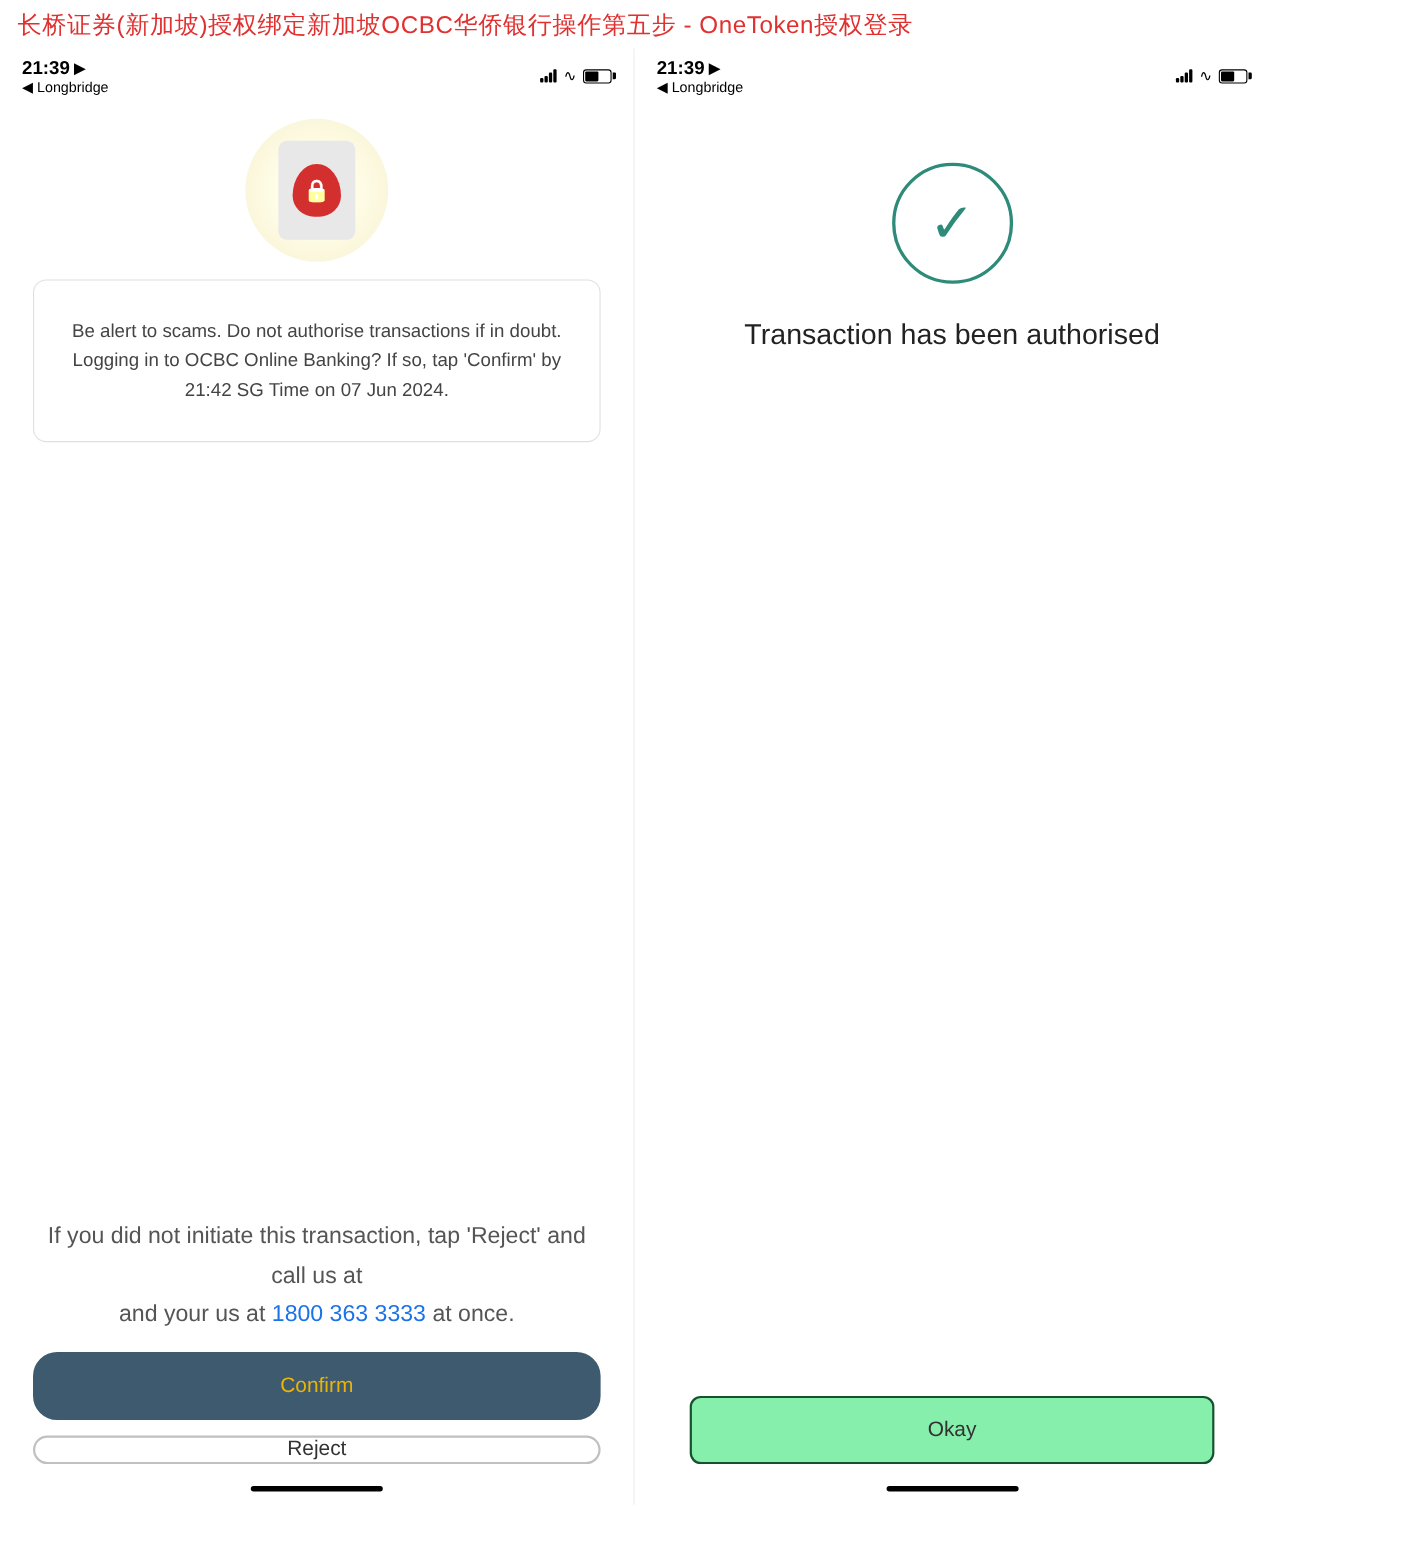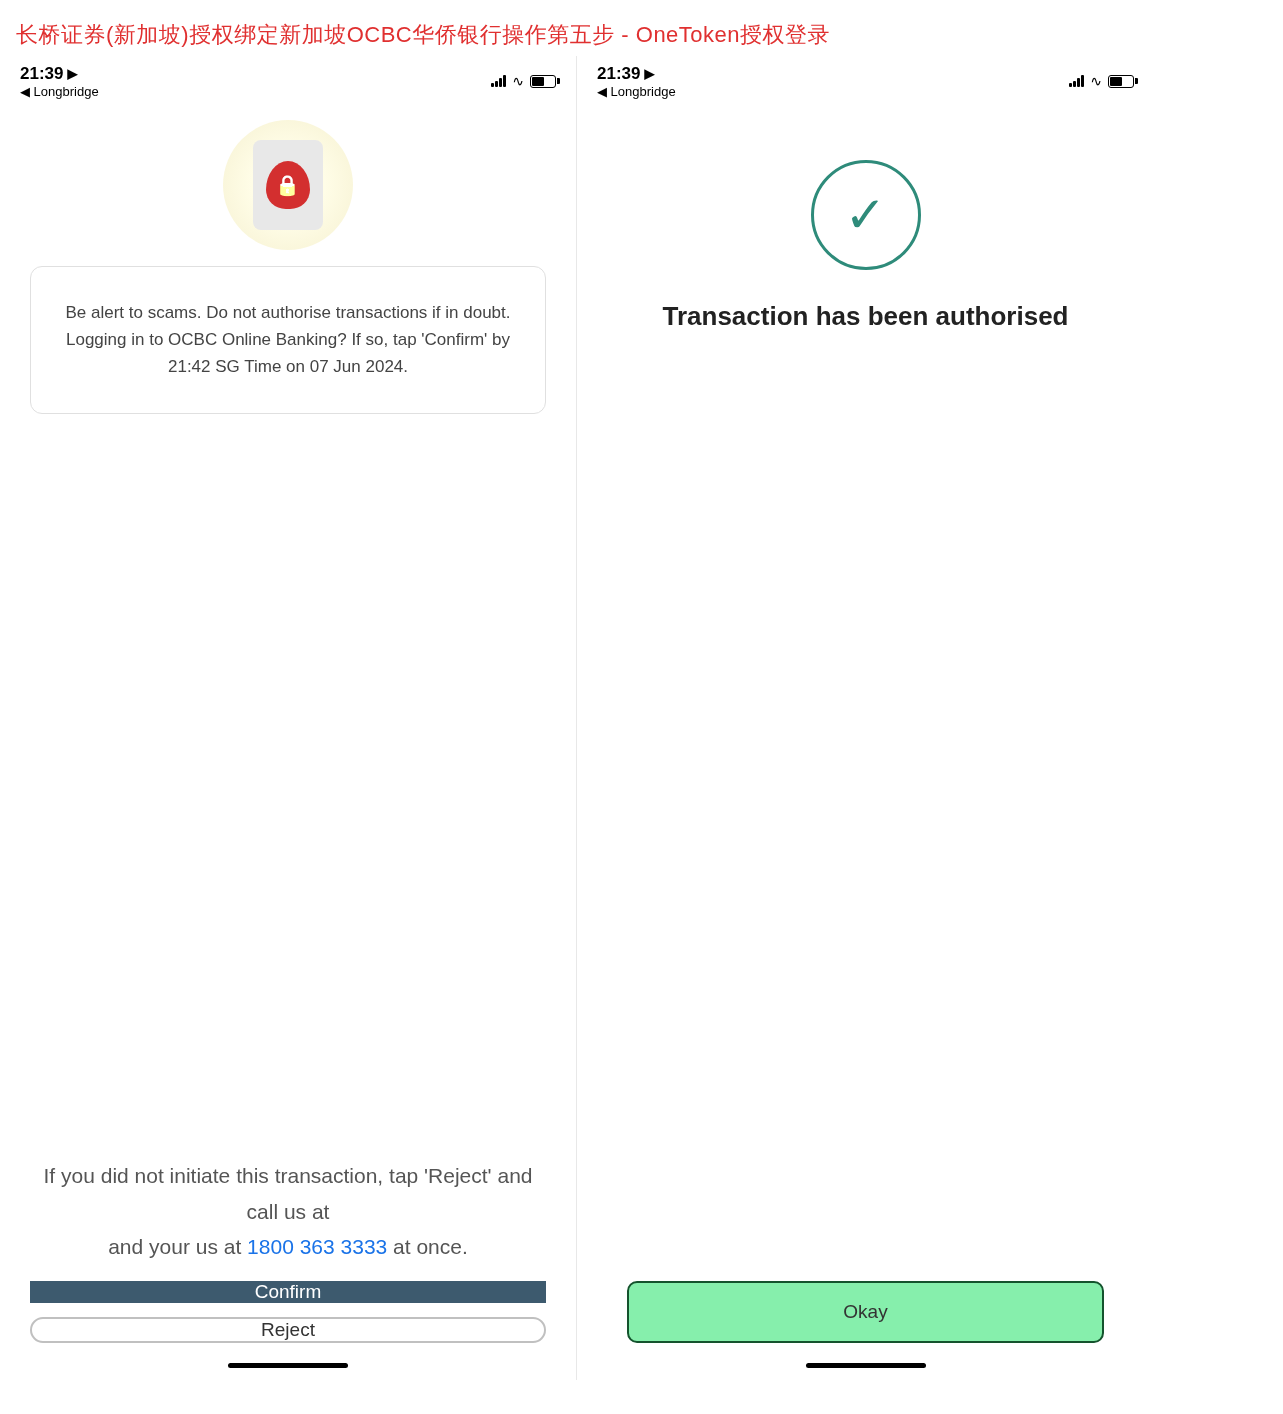--- a/index.html
+++ b/index.html
@@ -8,21 +8,21 @@
       width: 1283px;
       height: 1414px;
       background: #ffffff;
       font-family: -apple-system, 'Helvetica Neue', Arial, sans-serif;
       overflow: hidden;
     }
 
     
     .banner {
       background: #ffffff;
-      padding: 20px 16px 6px;
+      padding: 8px 16px 6px;
       border-bottom: none;
     }
     .banner-text {
       color: #e03030;
       font-size: 22px;
       font-weight: 500;
       letter-spacing: 0.5px;
     }
 
     
@@ -208,24 +208,25 @@
       line-height: 1.7;
     }
 
     .reject-info a {
       color: #1a73e8;
       text-decoration: none;
     }
 
     .btn-confirm {
       width: 100%;
+      padding: 20px;
       background: #3d5a6e;
-      color: #ffffff;
+      color: #eab308;
       border: none;
-      border-radius: 0;
+      border-radius: 22px;
       font-size: 19px;
       cursor: pointer;
       margin-bottom: 14px;
     }
 
     .btn-reject {
       width: 100%;
       background: #fff;
       color: #333;
       border: 2px solid #c0c0c0;
@@ -265,21 +266,21 @@
     }
 
     .check-mark {
       color: #2e8b7a;
       font-size: 50px;
       line-height: 1;
     }
 
     .success-title {
       font-size: 26px;
-      font-weight: 700;
+      font-weight: 400;
       color: #222;
       text-align: center;
       line-height: 1.3;
       margin-bottom: 20px;
     }
 
     .success-desc {
       font-size: 17px;
       color: #666;
       text-align: center;

